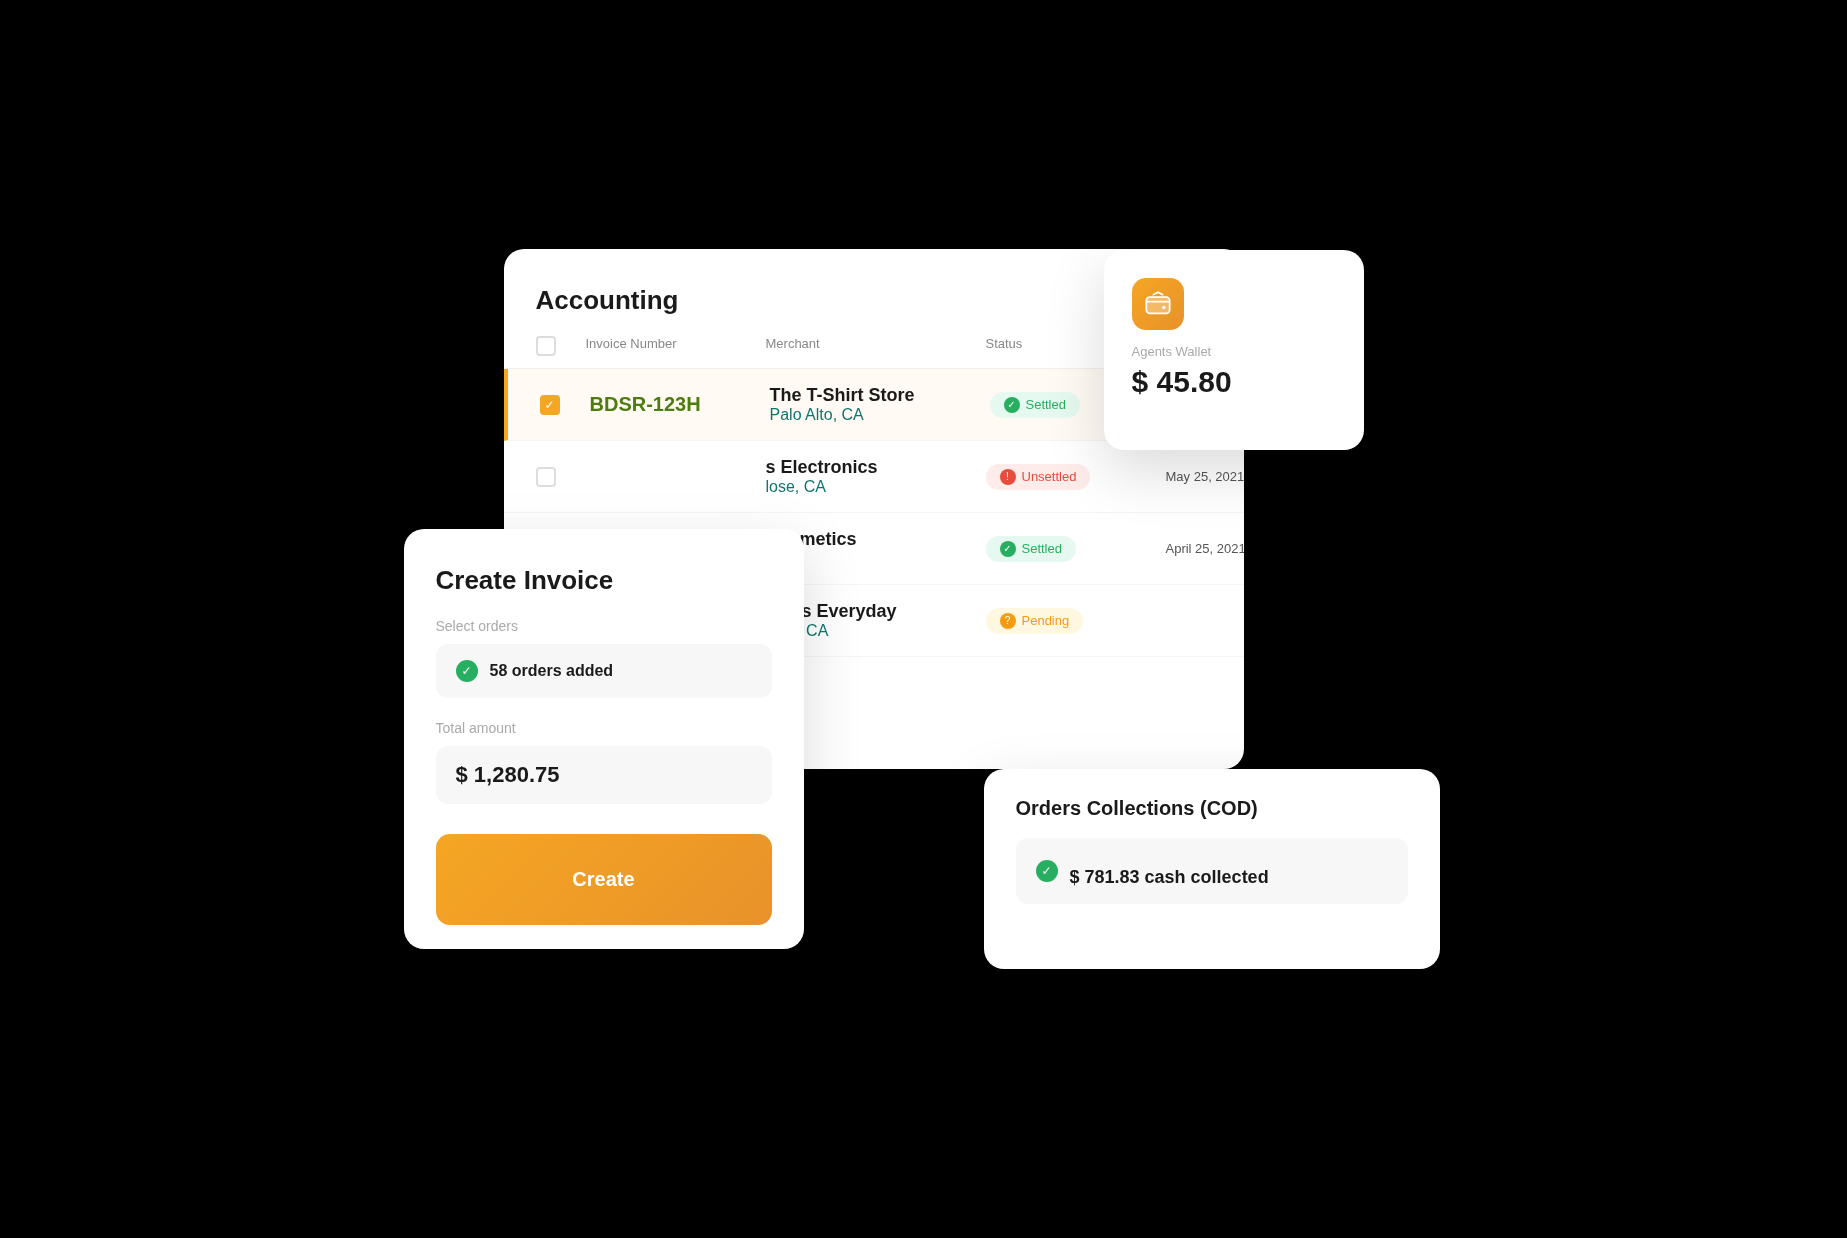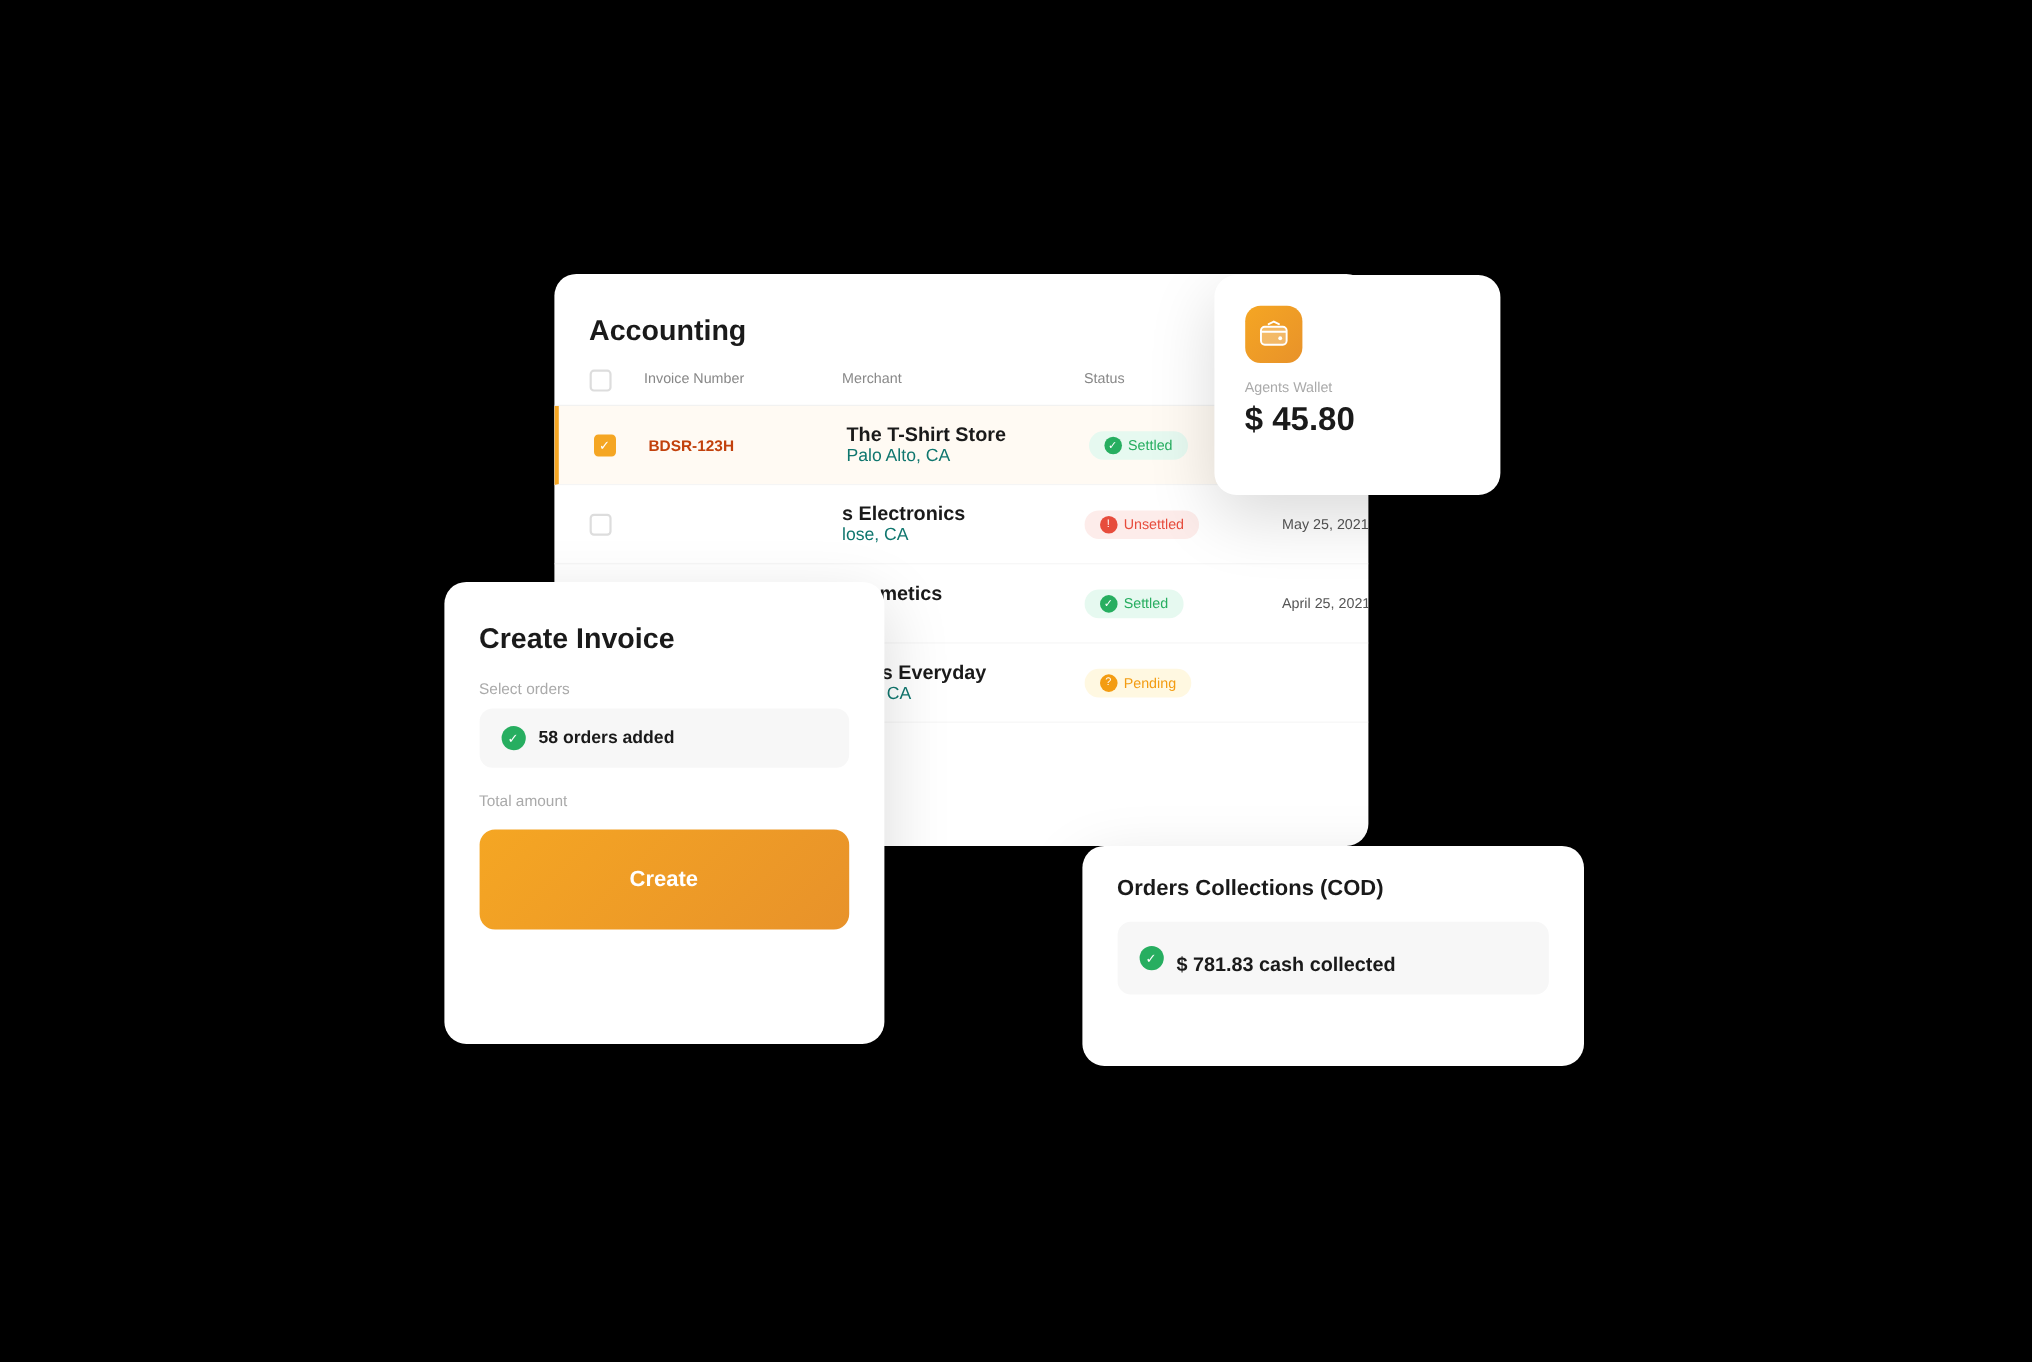--- a/index.html
+++ b/index.html
@@ -74,23 +74,23 @@
       align-items: center;
       justify-content: center;
     }
     .checkbox.checked {
       background: #f5a623;
       border-color: #f5a623;
       color: #fff;
       font-size: 12px;
     }
     .invoice-num {
-      font-size: 14px;
+      font-size: 20px;
       font-weight: 600;
-      color: #c2410c;
+      color: #4d7c0f;
     }
     .merchant-name {
       font-size: 18px;
       font-weight: 600;
       color: #1a1a1a;
     }
     .merchant-loc {
       font-size: 16px;
       color: #0f766e;
     }
@@ -364,20 +364,23 @@
   </div>
 
   <div class="card create-invoice-card">
     <div class="ci-title">Create Invoice</div>
     <div class="ci-label">Select orders</div>
     <div class="ci-box">
       <div class="ci-check-icon">✓</div>
       <span class="ci-box-text">58 orders added</span>
     </div>
     <div class="ci-label">Total amount</div>
+    <div class="ci-box">
+      <span class="ci-amount">$ 1,280.75</span>
+    </div>
     <button class="create-btn">Create</button>
   </div>
 
   <div class="card collections-card">
     <div class="coll-title">Orders Collections (COD)</div>
     <div class="coll-box">
       <div class="ci-check-icon">✓</div>
       <span class="coll-amount">$ 781.83 cash collected</span>
     </div>
   </div>

